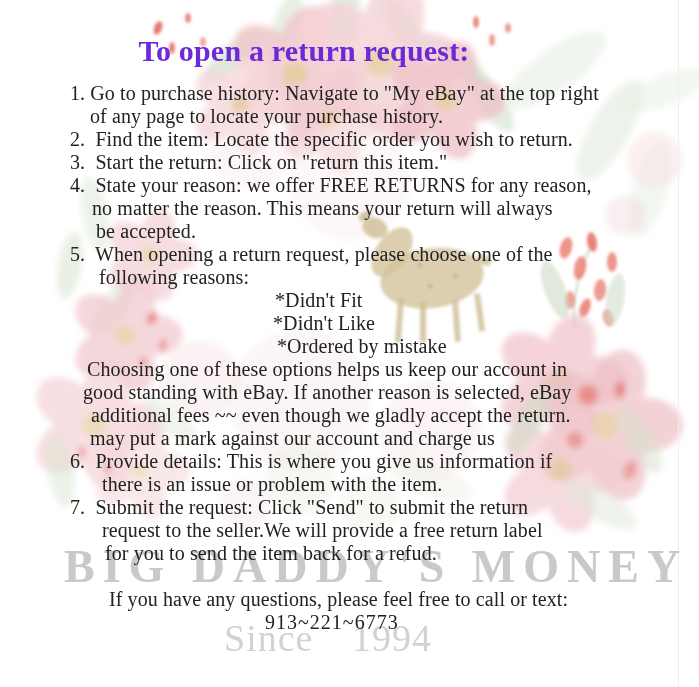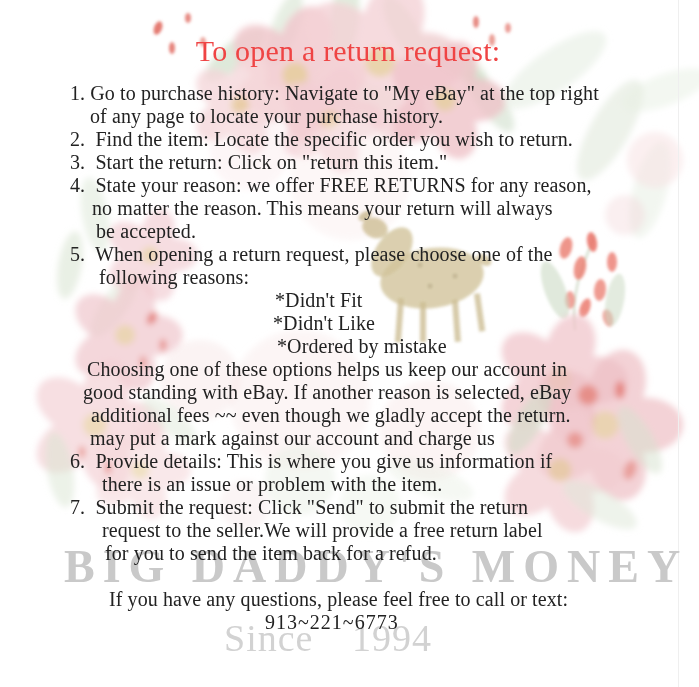--- a/index.html
+++ b/index.html
@@ -12,23 +12,22 @@
   .watermark-brand{
     position:absolute;top:540px;left:64px;width:600px;z-index:2;
     font-size:46px;letter-spacing:8px;color:#c9c9c9;white-space:pre;font-weight:700;
   }
   .watermark-since{
     position:absolute;top:616px;left:224px;z-index:2;
     font-size:38px;letter-spacing:1px;word-spacing:28px;color:#d2d2d2;white-space:pre;
   }
   .doc-title{
     position:absolute;top:34px;left:0;width:608px;z-index:3;
-    text-align:center;font-size:30px;line-height:34px;font-weight:400;color:#ef4444;
+    text-align:center;font-size:30px;line-height:34px;font-weight:700;color:#6d28d9;
     letter-spacing:0.2px;
-    padding-left:44px;
   }
   .textflow{position:absolute;top:82px;left:0;width:699px;z-index:3;margin-left:25px;}
   .ln{
     height:23px;line-height:23px;font-size:20px;color:#222222;
     white-space:pre;letter-spacing:0.1px;
   }
   .ln.phone{letter-spacing:1px;}
   .spacer{height:23px;}
 </style>
 </head>

